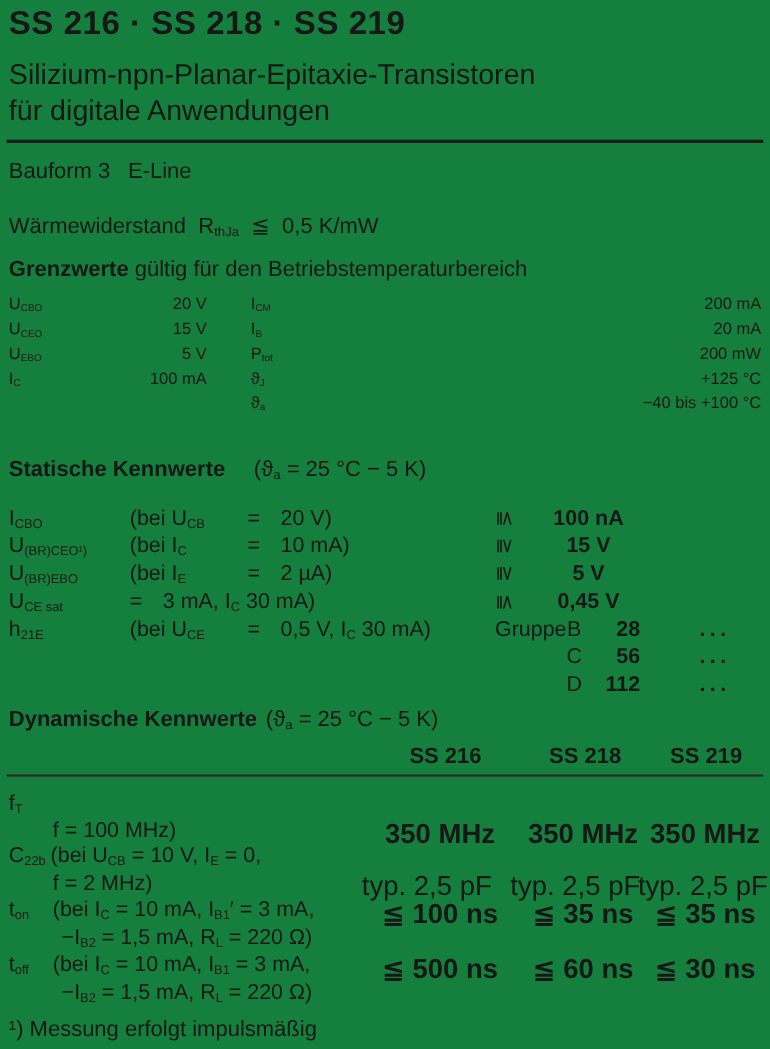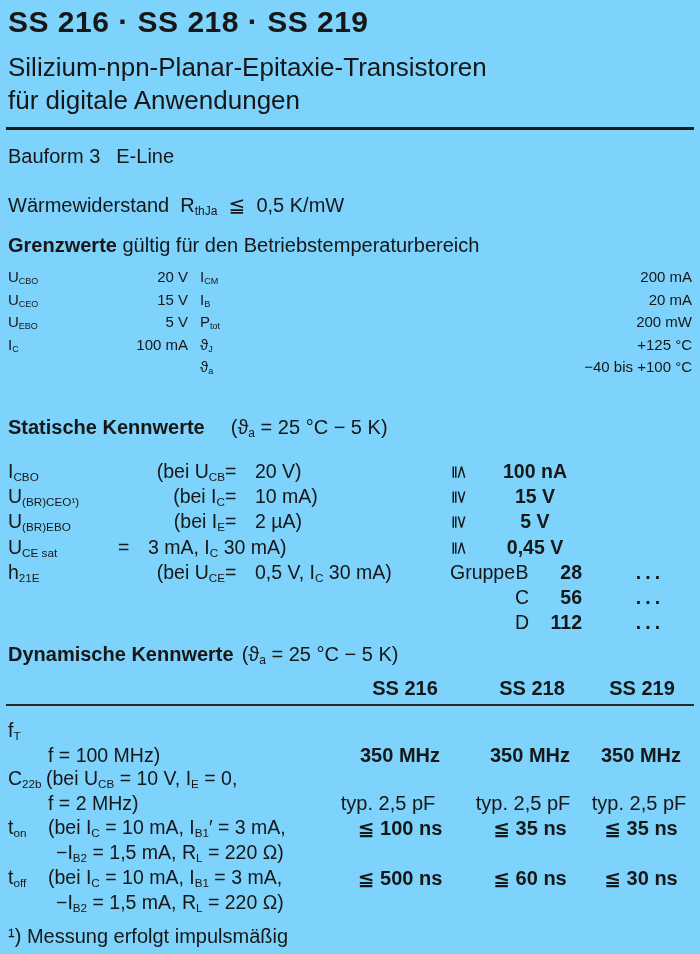--- a/index.html
+++ b/index.html
@@ -1,60 +1,60 @@
 <!DOCTYPE html>
 <html><head>
 <meta charset="utf-8">
 <style>
   html,body{margin:0;padding:0;background:#fafaf8;}
-  .page{position:relative;width:700px;height:954px;background:#7dd3fc;color:#171717;
+  .page{position:relative;width:700px;height:954px;background:#15803d;color:#171717;
         font-family:"Liberation Sans","DejaVu Sans",sans-serif;overflow:hidden;}
   sub{font-size:0.60em;vertical-align:-0.24em;letter-spacing:0;}
   .abs{position:absolute;left:8px;white-space:nowrap;}
   .title{top:5px;font-size:30px;font-weight:700;letter-spacing:0.5px;}
   .sub1{top:52px;font-size:26px;}
   .sub2{top:85px;font-size:26px;}
   .rule{position:absolute;background:#1b1b1b;}
   .rule1{top:127px;left:6px;width:688px;height:3px;}
   .bauform{top:145px;font-size:20px;}
   .bf-val{margin-left:16px;}
   .thermal{top:193px;font-size:20px;}
   .ghead{top:234px;font-size:20px;}
   .ghead b,.shead b,.dhead b{font-weight:700;}
   
   .gtable{position:absolute;top:268px;left:8px;width:684px;font-size:15px;}
   .g-row{display:flex;height:22.6px;white-space:nowrap;}
   .g-sym{width:100px;}
   .g-val{width:80px;text-align:right;}
-  .g-sym2{margin-left:12px;width:84px;}
+  .g-sym2{margin-left:40px;width:84px;}
   .g-limit{margin-left:auto;}
   
   .shead{top:416px;font-size:20px;}
   .shead .hcond{margin-left:26px;}
   .stable{position:absolute;top:460px;left:8px;width:686px;font-size:19.5px;}
   .s-row{position:relative;height:25.2px;white-space:nowrap;display:flex;}
   .s-sym{width:110px;}
-  .s-condpre{width:107px;text-align:right;}
+  .s-condpre{width:107px;}
   .s-eq{width:30px;}
   .s-rel{position:absolute;left:444px;top:1px;display:inline-block;transform:rotate(90deg);font-size:18px;}
   .s-val{position:absolute;left:470px;width:114px;text-align:center;font-weight:700;}
   .s-grlabel{position:absolute;left:442px;}
   .s-grletter{position:absolute;left:504px;width:20px;text-align:center;}
   .s-range{position:absolute;left:528px;display:flex;font-weight:700;gap:40px;}
   .r-from{width:46px;text-align:right;}
   .r-dots{width:56px;text-align:center;letter-spacing:4px;}
   .r-to{width:52px;text-align:right;}
   
   .dhead{top:643px;font-size:20px;}
   .dhead .hcond{margin-left:8px;}
   .dcol{position:absolute;top:677px;font-size:20px;font-weight:700;transform:translateX(-50%);white-space:nowrap;}
   .hc1{left:405px}.hc2{left:532px}.hc3{left:642px}
   .rule2{top:704px;left:6px;width:688px;height:2px;background:#2a2a2a;}
   .dline{position:absolute;font-size:19.5px;white-space:nowrap;}
-  .dval{position:absolute;transform:translateX(-50%);font-size:20px;font-weight:700;white-space:nowrap;}
+  .dval{position:absolute;transform:translateX(-50%);font-size:25px;font-weight:700;white-space:nowrap;}
   .dval.light{font-weight:400;}
   .dc1{left:400px}.dc2{left:530px}.dc3{left:641px}
   .tc1{left:388px}.tc2{left:523px}.tc3{left:639px}
   .footnote{top:925px;font-size:20px;}
 </style>
 </head>
 <body>
 
 <div class="page">
 

